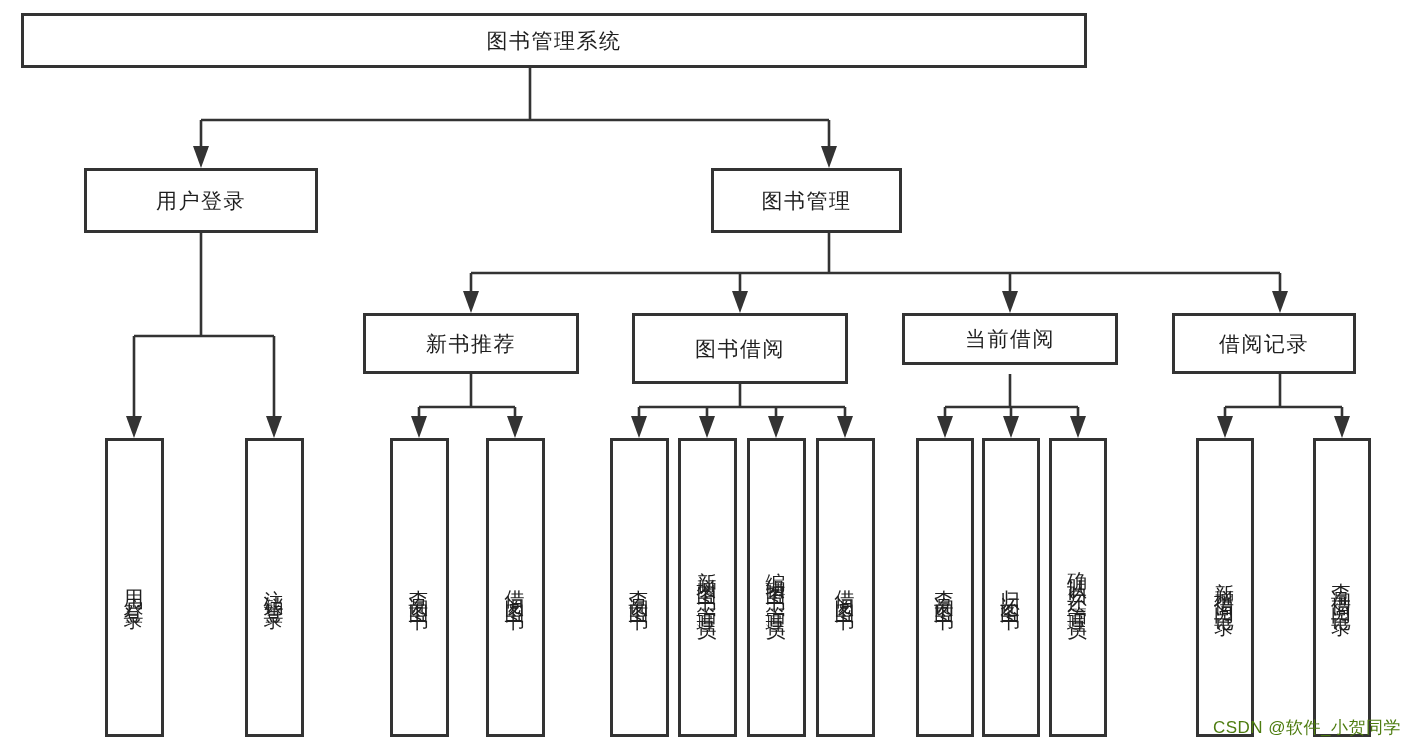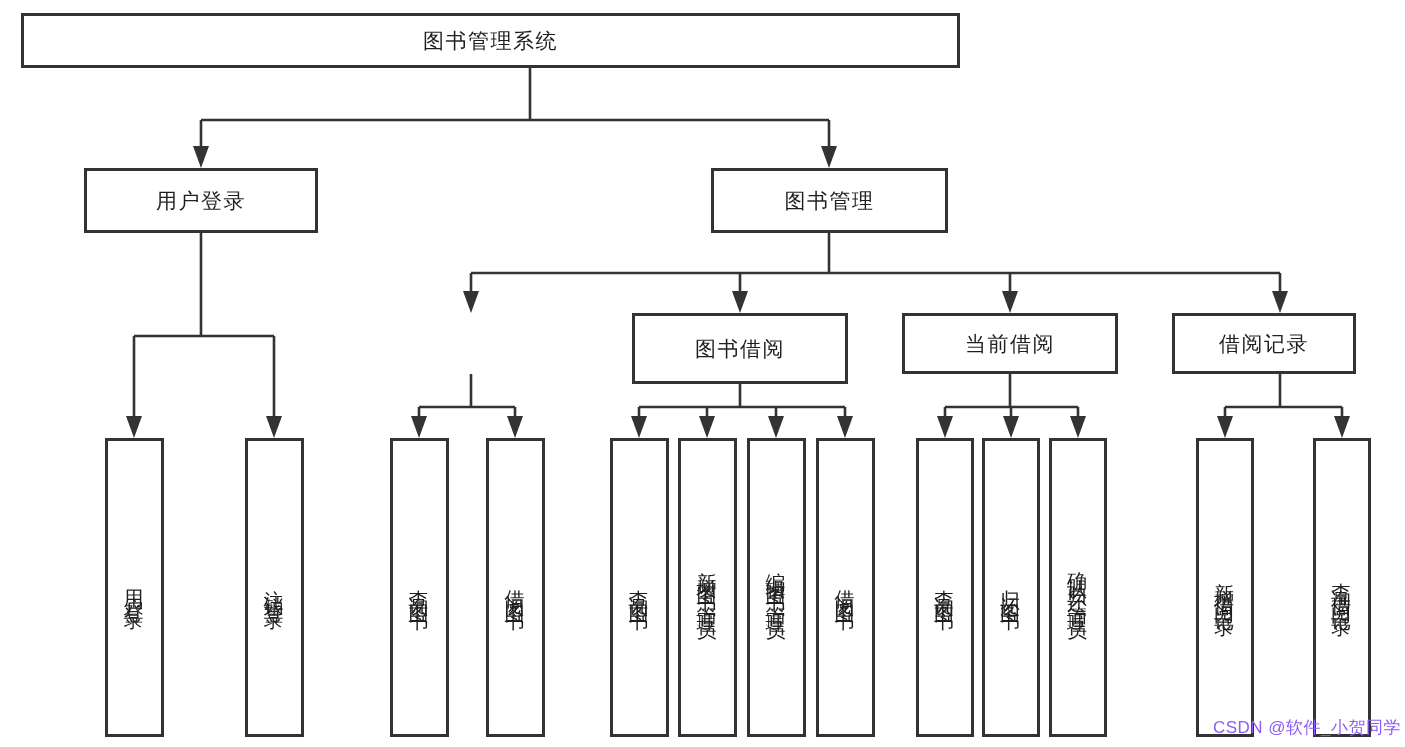--- a/index.html
+++ b/index.html
@@ -13,21 +13,21 @@
     border:3px solid #333333;display:flex;align-items:center;justify-content:center;
     color:#1f1f1f;
   }
   .hbox{font-size:21px;letter-spacing:1.5px;white-space:nowrap;}
   .leaf span{
     writing-mode:vertical-rl;text-orientation:mixed;
     font-size:20px;letter-spacing:7px;white-space:nowrap;color:#1f1f1f;
   }
   .watermark{
     position:absolute;right:4px;top:716px;z-index:5;
-    font-size:17px;color:#8b5cf6;letter-spacing:0.5px;white-space:nowrap;
+    font-size:17px;color:#4d7c0f;letter-spacing:0.5px;white-space:nowrap;
   }
 </style>
 </head>
 <body>
 
 <div class="stage">
 
   <svg class="connectors" width="1405" height="747" viewBox="0 0 1405 747">
 
     <g stroke="#333333" stroke-width="2.6" fill="none">
@@ -63,27 +63,28 @@
       <path d="M768 416 L784 416 L776 438 Z"></path>
       <path d="M837 416 L853 416 L845 438 Z"></path>
       <path d="M937 416 L953 416 L945 438 Z"></path>
       <path d="M1003 416 L1019 416 L1011 438 Z"></path>
       <path d="M1070 416 L1086 416 L1078 438 Z"></path>
       <path d="M1217 416 L1233 416 L1225 438 Z"></path>
       <path d="M1334 416 L1350 416 L1342 438 Z"></path>
     </g>
   </svg>
 
-  <div class="box hbox" style="left:21px;top:13px;width:939px;height:55px;">图书管理系统</div>
+  <div class="box hbox" style="left:21px;top:13px;width:1066px;height:55px;">图书管理系统</div>
 
   <div class="box hbox" style="left:84px;top:168px;width:234px;height:65px;">用户登录</div>
-  <div class="box hbox" style="left:711px;top:168px;width:237px;height:65px;">图书管理</div>
+  <div class="box hbox" style="left:711px;top:168px;width:191px;height:65px;">图书管理</div>
 
+  <div class="box hbox" style="left:363px;top:313px;width:216px;height:61px;">新书推荐</div>
   <div class="box hbox" style="left:632px;top:313px;width:216px;height:71px;">图书借阅</div>
-  <div class="box hbox" style="left:902px;top:313px;width:216px;height:61px;text-align:center;">当前借阅</div>
+  <div class="box hbox" style="left:902px;top:313px;width:216px;height:52px;text-align:center;">当前借阅</div>
   <div class="box hbox" style="left:1172px;top:313px;width:184px;height:61px;">借阅记录</div>
 
   <div class="box leaf" style="left:105px;top:438px;width:59px;height:299px;">
     <span>用户登录</span>
   </div>
   <div class="box leaf" style="left:245px;top:438px;width:59px;height:299px;">
     <span>注销登录</span>
   </div>
 
   <div class="box leaf" style="left:390px;top:438px;width:59px;height:299px;">

